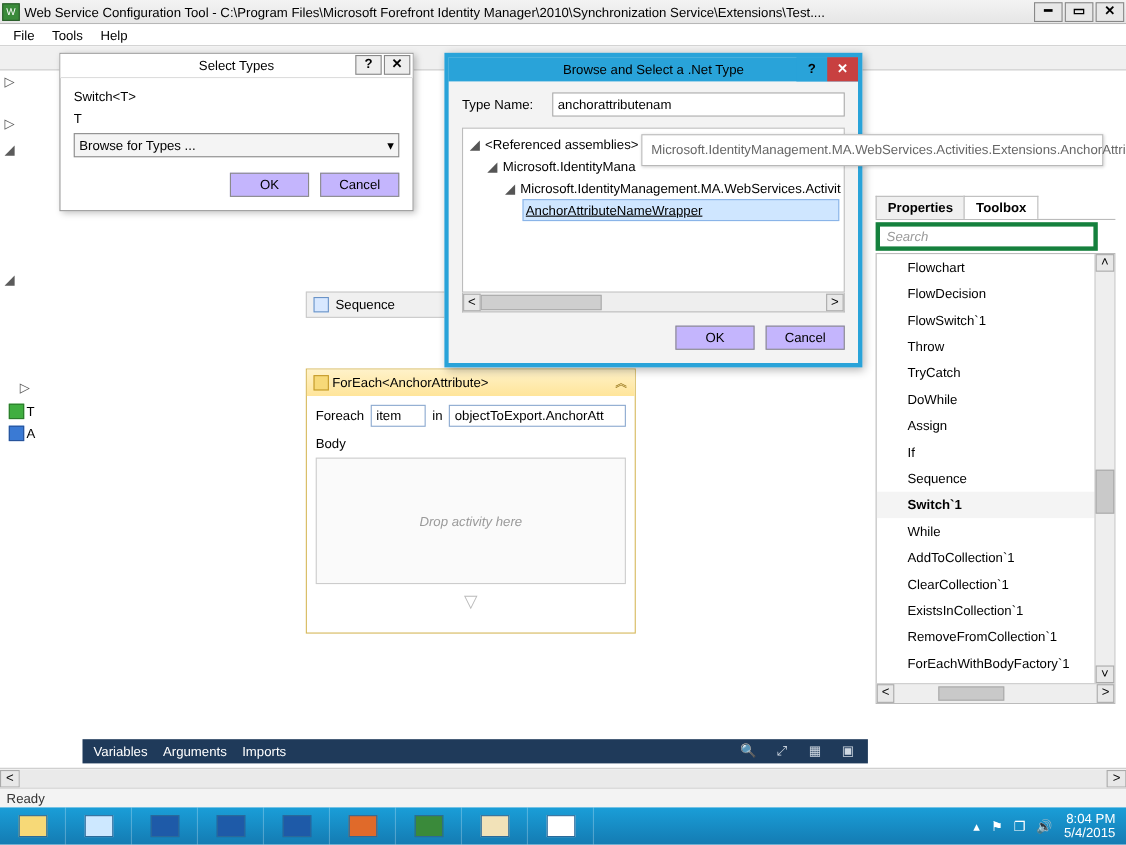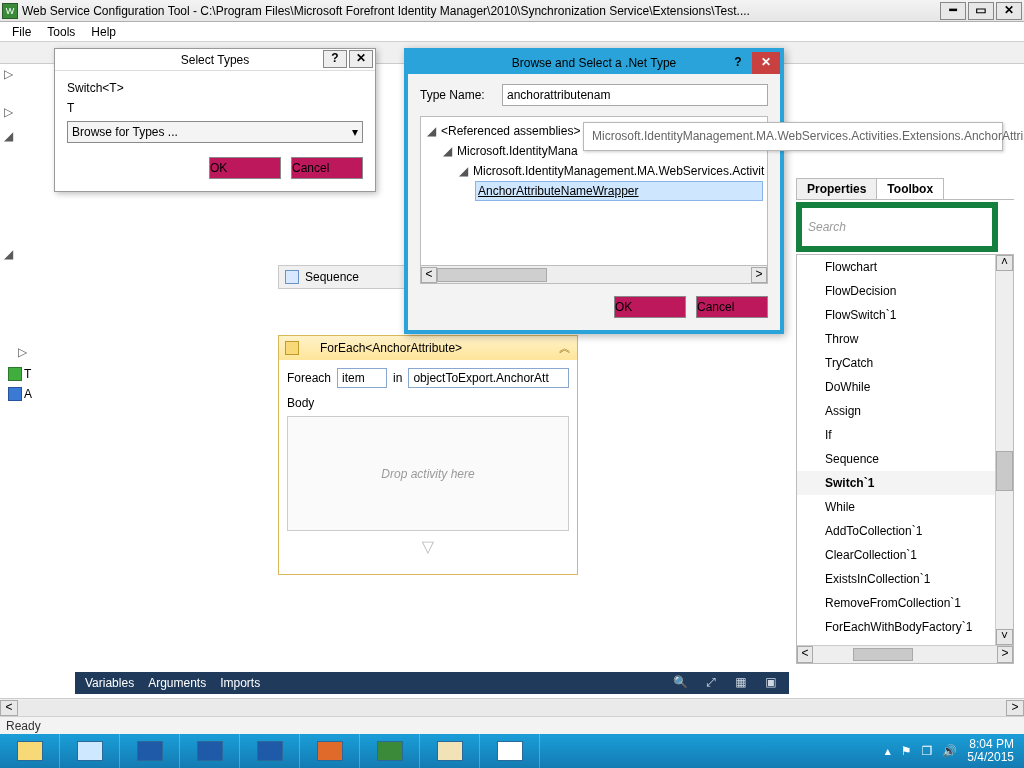--- a/index.html
+++ b/index.html
@@ -24,21 +24,21 @@
   .tree-node .arrow { width:10px; color:#5b5b5b; }
   .tree-ico { width:14px; height:14px; margin-right:2px; }
   .ico-green { background:#3fae3f; border:1px solid #2a7a2a; }
   .ico-blue  { background:#3a7ad4; border:1px solid #27539a; }
 
   .sequence-bar { position:absolute; left:278px; top:265px; width:320px; height:24px; background:#f0f0f0; border:1px solid #c9c9c9; display:flex; align-items:center; padding-left:6px; gap:6px;}
   .seq-icon { width:14px; height:14px; background:#d8e8ff; border:1px solid #6a93c7; }
 
   .foreach-container { position:absolute; left:278px; top:335px; width:300px; border:1px solid #d6b85a; background:#fff; }
   .foreach-header { height:24px; background:linear-gradient(#fff2c9,#ffe59a); display:flex; align-items:center; padding:0 6px; gap:6px; justify-content:space-between;}
-  .foreach-header .lefth { display:flex; align-items:center; gap:21px;}
+  .foreach-header .lefth { display:flex; align-items:center; gap:3px;}
   .fe-icon { width:14px; height:14px; background:#f7d978; border:1px solid #c49a2a; }
   .chev-up { color:#9a7a20; }
   .foreach-body { padding:8px; }
   .row { display:flex; align-items:center; gap:6px; margin-bottom:8px; }
   .txtbox { border:1px solid #8aa8cf; background:#fff; padding:2px 4px; height:20px; }
   .dropzone { border:1px solid #ccc; background:#fafafa; height:115px; display:flex; align-items:center; justify-content:center; color:#9a9a9a; font-style:italic; }
   .arrow-down-center { text-align:center; color:#bbb; font-size:16px; padding:6px 0 10px; }
 
   
   .varstrip { position:absolute; left:75px; right:235px; top:672px; height:22px; background:#1f3a5a; color:#fff; display:flex; align-items:center; padding:0 10px; gap:14px;}
@@ -58,21 +58,21 @@
   .taskbtn { width:60px; height:34px; border-right:1px solid rgba(255,255,255,0.25); display:flex; align-items:center; justify-content:center; }
   .taskicon { width:26px; height:20px; background:#fff; border:1px solid #2a6a9a; }
   .tray { margin-left:auto; display:flex; align-items:center; gap:10px; padding:0 10px; color:#fff; }
   .tray .clock { text-align:right; line-height:13px; font-size:11px; }
 
   
   .rightpane { position:absolute; right:10px; top:178px; width:218px; bottom:80px; background:#fff; }
   .tabs { display:flex; border-bottom:1px solid #bbb;font-weight:bold; }
   .tab { padding:3px 10px; border:1px solid #bbb; border-bottom:none; background:#f0f0f0; margin-right:-1px; }
   .tab.active { background:#fff; }
-  .searchbar { border:6px solid #15803d; padding:12px 6px; color:#9a9a9a; font-style:italic; margin:2px 16px 2px 0; }
+  .searchbar { border:4px solid #15803d; padding:2px 6px; color:#9a9a9a; font-style:italic; margin:2px 16px 2px 0; }
   .toolbox-wrap { position:relative; border:1px solid #bbb; }
   .toolbox-list { max-height:430px; overflow:hidden; }
   .tb-item { padding:5px 10px 5px 28px; cursor:default; }
   .tb-item.bold { font-weight:bold; background:#f4f4f4; }
   .tb-vscroll { position:absolute; right:0; top:0; bottom:18px; width:18px; background:#eee; border-left:1px solid #ccc; display:flex; flex-direction:column; }
   .tb-vscroll .btn { height:16px; border:1px solid #aaa; background:#e8e8e8; text-align:center; line-height:12px;}
   .tb-vscroll .thumb { height:40px; background:#c9c9c9; border:1px solid #aaa; margin-top:180px;}
   .tb-hscroll { position:absolute; left:0; right:0; bottom:0; height:18px; background:#eee; border-top:1px solid #ccc; display:flex;}
   .tb-hscroll .btn { width:16px; border:1px solid #aaa; background:#e8e8e8; text-align:center; line-height:12px;}
   .tb-hscroll .track { flex:1; position:relative; }
@@ -80,21 +80,21 @@
 
   
   .dlg-select { position:absolute; left:54px; top:48px; width:322px; background:#fff; border:1px solid #9a9a9a; box-shadow:2px 2px 6px rgba(0,0,0,0.25); z-index:20;}
   .dlg-select .dlg-title { height:22px; background:#fff; display:flex; align-items:center; justify-content:center; position:relative; border-bottom:1px solid #ddd;}
   .dlg-select .dlg-title .t { font-size:12px; }
   .dlg-select .dlg-title .dlg-btns { position:absolute; right:2px; top:1px; display:flex; gap:2px;}
   .dlg-btn-sm { width:24px; height:18px; border:1px solid #888; background:#eee; text-align:center; font-weight:bold; line-height:14px;}
   .dlg-select .body { padding:10px 12px 12px; }
   .combo { border:1px solid #8a8a8a; height:22px; display:flex; align-items:center; padding:0 4px; justify-content:space-between; background:#f4f4f4;}
   .dlg-select .btnrow { display:flex; gap:10px; justify-content:flex-end; margin-top:14px;}
-  .pushbtn { min-width:72px; height:22px; border:1px solid #8a8a8a; background:#be185d; text-align:left; line-height:20px; }
+  .pushbtn { min-width:72px; height:22px; border:1px solid #8a8a8a; background:#c4b5fd; text-align:center; line-height:20px; }
 
   
   .dlg-browse { position:absolute; left:404px; top:48px; width:380px; background:#f3f3f3; border:4px solid #29a3d9; box-shadow:2px 2px 8px rgba(0,0,0,0.3); z-index:30;}
   .dlg-browse .dlg-title { height:22px; background:#29a3d9; color:#000; display:flex; align-items:center; justify-content:center; position:relative;}
   .dlg-browse .dlg-title .dlg-btns { position:absolute; right:0; top:0; display:flex;}
   .dlg-browse .dlg-title .dlg-btns .dlg-btn-sm { border:none; width:28px; height:22px; line-height:20px;}
   .dlg-browse .dlg-title .close-red { background:#c84040; color:#fff; }
   .dlg-browse .body { padding:10px 12px 12px; background:#f3f3f3;}
   .formrow { display:flex; align-items:center; gap:10px; margin-bottom:10px;}
   .formrow label { width:72px; }

